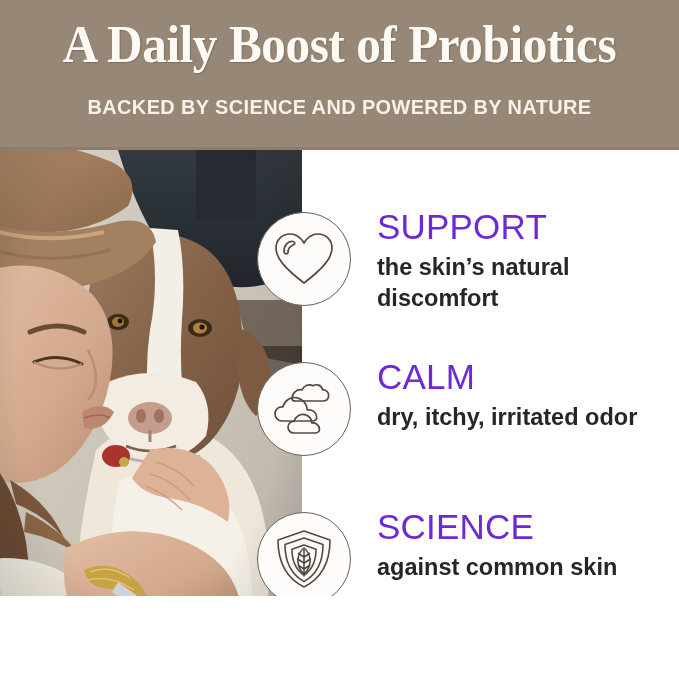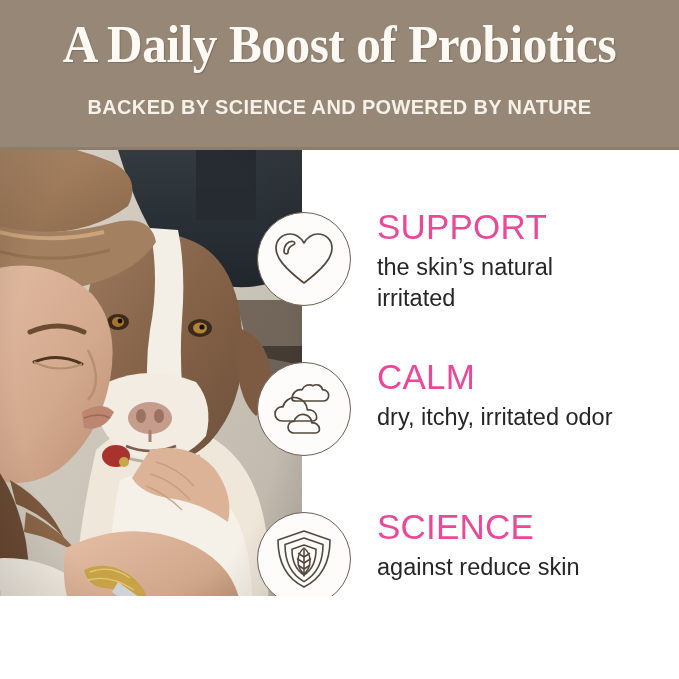--- a/index.html
+++ b/index.html
@@ -117,33 +117,33 @@
     left: 377px;
     top: 0;
     width: 300px;
   }
   .feature-heading {
     font-family: "Liberation Sans", sans-serif;
     font-weight: normal;
     font-size: 35px;
     line-height: 42px;
     letter-spacing: 0.2px;
-    color: #ec4899;
+    color: #6d28d9;
     margin: 0 0 4px 0;
     white-space: nowrap;
   }
   .feature-desc {
     font-family: "Liberation Sans", sans-serif;
     font-weight: normal;
     font-size: 23.5px;
     line-height: 31px;
     color: #262626;
     margin: 0;
   }
-  .feature-desc span { display: block; white-space: nowrap; }
+  .feature-desc span { display: block; white-space: nowrap; font-weight: bold; }
 </style>
 </head>
 <body>
 
 <div id="infographic">
 
   <div class="header">
     <div class="header-title">A Daily Boost of Probiotics</div>
     <div class="header-subtitle">BACKED BY SCIENCE AND POWERED BY NATURE</div>
   </div>
@@ -289,21 +289,21 @@
     <div class="icon-badge">
       <svg width="62" height="56" viewBox="0 0 62 56" fill="none" stroke="#55493f" stroke-width="1.7" stroke-linecap="round" stroke-linejoin="round">
         <path d="M31 52 C10 36 3 26 3 17 C3 8.5 9.5 3 17 3 C23 3 28 7 31 12 C34 7 39 3 45 3 C52.5 3 59 8.5 59 17 C59 26 52 36 31 52 Z"></path>
         <path d="M11 21 C11 14 15 10 20 10.5 C22 10.8 22.5 13 20.5 13.8 C17 15.2 15 17.8 15 21.5 C15 23.2 11.8 23.4 11 21 Z"></path>
       </svg>
     </div>
     <div class="feature-text">
       <div class="feature-heading">SUPPORT</div>
       <div class="feature-desc">
         <span>the skin’s natural</span>
-        <span>irritated</span>
+        <span>discomfort</span>
       </div>
     </div>
   </div>
 
   <div class="feature feature-2">
     <div class="icon-badge">
       <svg width="64" height="56" viewBox="0 0 64 56" fill="none" stroke="#55493f" stroke-width="1.7" stroke-linecap="round" stroke-linejoin="round">
         <path d="M20 18 C20 12 24.5 8 30 8.8 C32 4.5 37 2.5 41 4.8 C44.5 2.6 49.5 4 50.5 8.6 C55 8.8 57.5 12.2 56.5 16 C55.8 18.6 53.6 20 51 20 L24 20 C21.8 20 20 19.4 20 18 Z"></path>
         <path d="M10 40 C6 40 3 36.8 3 32.8 C3 28.6 6.6 25.4 10.8 26 C12.4 19.6 18.6 15.4 25.2 16.8 C31 18 35 23 35.4 29 C39.8 28 44 31 44.6 35.4 C45.2 38.2 43.2 40 40.6 40 Z"></path>
         <path d="M22 52 C18.6 52 16 49.4 16 46 C16 42.6 18.8 40 22.2 40.4 C23.4 35.6 28 32.4 32.8 33.6 C36.8 34.6 39.6 38 39.8 42 C43.6 41.4 47 44 47.4 47.6 C47.8 50.2 46 52 43.4 52 Z"></path>
@@ -326,18 +326,18 @@
         <path d="M30 20 C38 26.5 38 38.5 30 46 C22 38.5 22 26.5 30 20 Z"></path>
         <path d="M30 22 L30 48"></path>
         <path d="M30 29 L24.5 25.5 M30 29 L35.5 25.5"></path>
         <path d="M30 35 L23.5 31 M30 35 L36.5 31"></path>
         <path d="M30 41 L24.5 37.5 M30 41 L35.5 37.5"></path>
       </svg>
     </div>
     <div class="feature-text">
       <div class="feature-heading">SCIENCE</div>
       <div class="feature-desc">
-        <span>against reduce skin</span>
+        <span>against common skin</span>
       </div>
     </div>
   </div>
 
 </div>
 
 </body></html>

